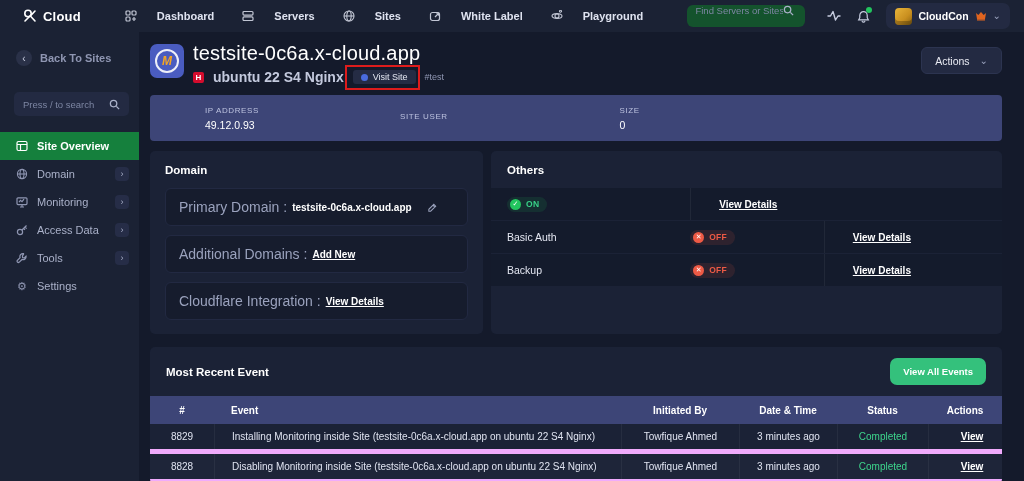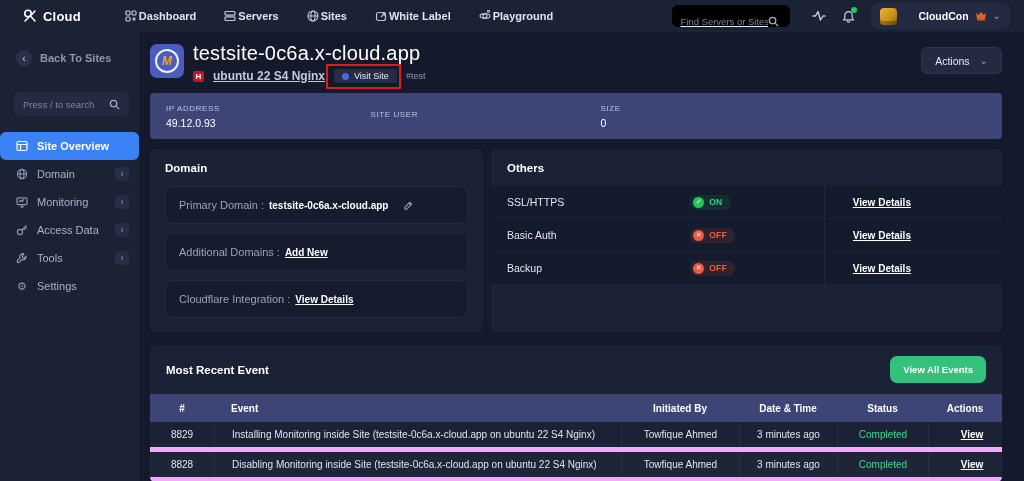--- a/index.html
+++ b/index.html
@@ -4,80 +4,80 @@
 <style>
   * { margin:0; padding:0; box-sizing:border-box; }
   html,body { background:#0d1322; }
   body { font-family:"Liberation Sans", sans-serif; }
   .app { position:relative; width:1024px; height:481px; background:#141a2b; overflow:hidden; color:#e8eaf2; }
 
   
   .navbar { height:32px; background:#1b2234; display:flex; align-items:center; padding:0 14px 0 22px; }
   .logo { display:flex; align-items:center; gap:5px; margin-right:30px; cursor:pointer; }
   .logo-text { font-size:13px; font-weight:bold; color:#fff; letter-spacing:.2px; }
-  .nav-item { display:flex; align-items:center; gap:2px; margin:0 14px; font-size:11px; font-weight:600; color:#dfe3f0; cursor:pointer; }
+  .nav-item { display:flex; align-items:center; gap:20px; margin:0 14px; font-size:11px; font-weight:600; color:#dfe3f0; cursor:pointer; }
   .nav-item svg { opacity:.85; }
   .nav-spacer { flex:1; }
-  .nav-search { display:flex; align-items:flex-end; background:#000000; border-radius:6px; height:22px; padding:0 8px; width:118px; margin-right:14px;text-decoration:underline; }
+  .nav-search { display:flex; align-items:flex-start; background:#14532d; border-radius:6px; height:22px; padding:0 8px; width:118px; margin-right:14px; }
   .nav-search input { background:transparent; border:none; outline:none; color:#cfd4e6; font-size:9.5px; width:88px; font-family:"Liberation Sans",sans-serif; }
   .nav-search input::placeholder { color:#7d86a3; }
   .nav-ico { position:relative; margin:0 8px; display:flex; align-items:center; cursor:pointer; color:#c7cde0; }
   .bell-dot { position:absolute; top:-3px; right:-2px; width:6px; height:6px; border-radius:50%; background:#22c55e; }
   .user-pill { display:flex; align-items:center; gap:6px; background:#232a42; border-radius:7px; height:26px; padding:0 9px; margin-left:8px; cursor:pointer; }
   .avatar { width:17px; height:17px; border-radius:4px; background:linear-gradient(135deg,#e8b43a 0%,#c98f1f 60%,#8a6210 100%); box-shadow:inset 0 -4px 0 rgba(0,0,0,.25); }
-  .user-name { font-size:10.5px; font-weight:bold; color:#fff;margin-left:15px; }
+  .user-name { font-size:10.5px; font-weight:bold; color:#fff; }
   .chev { font-size:10px; color:#9aa2bd; line-height:1; }
 
   
   .layout { display:flex; height:449px; }
   .sidebar { width:139px; background:#1b2234; padding-top:18px; flex-shrink:0; }
   .back-row { display:flex; align-items:center; gap:8px; padding:0 16px; margin-bottom:26px; cursor:pointer; }
   .back-circle { width:16px; height:16px; border-radius:50%; background:#2a3148; color:#cfd4e6; font-size:10px; display:flex; align-items:center; justify-content:center; }
   .back-label { font-size:11px; font-weight:600; color:#8f96b2; }
   .side-search { display:flex; align-items:center; justify-content:space-between; background:#232a42; border-radius:5px; height:24px; margin:0 10px 16px 14px; padding:0 9px; }
   .side-search input { background:transparent; border:none; outline:none; width:84px; color:#cfd4e6; font-size:9.5px; font-family:"Liberation Sans",sans-serif; }
   .side-search input::placeholder { color:#7d86a3; }
   .menu-item { display:flex; align-items:center; gap:9px; height:28px; padding:0 10px 0 16px; font-size:11px; color:#aab1c9; cursor:pointer; }
   .menu-item .mi-icon { width:12px; display:flex; align-items:center; justify-content:center; color:#8f96b2; font-size:11px; }
-  .menu-item.active { background:#3b82f6; color:#fff; font-weight:600;border-radius:6px; }
+  .menu-item.active { background:#15803d; color:#fff; font-weight:600; }
   .menu-item.active .mi-icon { color:#fff; }
   .mi-label { flex:1; }
   .mi-chev { width:14px; height:14px; border-radius:4px; background:#262d47; color:#aab1c9; font-size:9px; display:flex; align-items:center; justify-content:center; }
 
   
   .main { flex:1; padding:8px 22px 0 11px; }
   .page-head { display:flex; align-items:flex-start; justify-content:space-between; padding:2px 0 10px 0; }
   .head-left { display:flex; gap:9px; }
   .site-ico { width:34px; height:34px; border-radius:7px; background:#4a5cc0; display:flex; align-items:center; justify-content:center; margin-top:2px; }
   .site-ico-ring { width:24px; height:24px; border-radius:50%; border:2px solid rgba(255,255,255,.9); display:flex; align-items:center; justify-content:center; }
   .site-ico-m { color:#f5a623; font-weight:bold; font-style:italic; font-size:12px; line-height:1; }
   .site-title { font-size:20px; font-weight:500; color:#fff; letter-spacing:.2px; }
   .badges { display:flex; align-items:center; gap:9px; margin-top:4px; }
   .hetzner { width:11px; height:11px; background:#d50c2d; border-radius:2px; color:#fff; font-size:8px; font-weight:bold; display:flex; align-items:center; justify-content:center; }
-  .server-info { font-size:12px; color:#c3c9dd; font-weight:600;text-decoration:underline; }
+  .server-info { font-size:14px; color:#c3c9dd; font-weight:600; }
   .visit-badge { position:relative; display:flex; align-items:center; gap:5px; background:#252c44; border-radius:3px; padding:2px 8px; cursor:pointer; }
   .visit-dot { width:7px; height:7px; border-radius:50%; background:#4a6bdd; }
   .visit-label { font-size:9px; color:#e4e7f2; }
   .annotation-box { position:absolute; left:-8px; right:-4px; top:-5px; bottom:-6px; border:2px solid #de1c1c; pointer-events:none; }
   .tag { font-size:9px; color:#8f96b2; }
   .actions-btn { display:flex; align-items:center; gap:10px; background:#232a42; border:1px solid #2c3450; border-radius:6px; height:27px; padding:0 13px; font-size:10.5px; color:#e8eaf2; cursor:pointer; margin-top:5px; }
 
   
-  .info-bar { background:#3d4577; border-radius:4px; height:46px; display:grid; grid-template-columns:24% 27% 25% 24%; align-items:center; margin-bottom:10px; }
+  .info-bar { background:#3d4577; border-radius:4px; height:46px; display:grid; grid-template-columns:24% 27% 25% 24%; align-items:center; margin-bottom:10px;padding-left:39px; }
   .info-cell { padding-left:16px; }
   .info-label { font-size:8px; letter-spacing:.6px; color:#bcc2df; text-transform:uppercase; margin-bottom:4px; }
   .info-value { font-size:10.5px; color:#fff; }
 
   
   .cards-row { display:flex; gap:8px; margin-bottom:13px; }
   .card { background:#1b2236; border-radius:5px; }
   .domain-card { width:333px; padding:13px 15px 5px; }
   .card-title { font-size:11.5px; font-weight:bold; color:#fff; margin-bottom:12px; }
   .d-row { background:#161c2d; border:1px solid #222942; border-radius:6px; padding:0 13px; height:38px; display:flex; align-items:center; gap:5px; margin-bottom:9px; }
-  .d-label { font-size:11px; color:#9aa2bd; }
+  .d-label { font-size:14px; color:#9aa2bd; }
   .d-value { font-size:10px; color:#fff; font-weight:bold; }
   .d-link { font-size:10px; color:#fff; font-weight:bold; text-decoration:underline; cursor:pointer; }
   .edit-ico { margin-left:10px; color:#9aa2bd; cursor:pointer; display:flex; }
 
   .others-card { flex:1; padding:13px 0 5px; }
   .others-card .card-title { padding:0 16px; }
   .o-row { display:grid; grid-template-columns:37% 27% 36%; align-items:center; height:33px; background:rgba(10,14,26,.35); border-bottom:1px solid #1b2236; padding-left:16px; }
   .o-label { font-size:10.5px; color:#e4e7f2; }
   .state-pill { display:inline-flex; align-items:center; gap:5px; border-radius:9px; padding:2px 8px 2px 3px; width:fit-content; }
   .state-pill.on { background:rgba(34,197,94,.12); }
@@ -349,21 +349,20 @@
           <div class="d-row">
             <span class="d-label">Cloudflare Integration :</span>
             <span class="d-link">View Details</span>
           </div>
         </div>
 
         <div class="card others-card">
           <div class="card-title">Others</div>
 
           <div class="o-row">
-            <span class="o-label">SSL/HTTPS</span>
             <span class="state-pill on">
               <span class="state-dot">✓</span>
               <span class="state-text">ON</span>
             </span>
             <span class="o-link-cell">
                 <span class="o-link">View Details</span>
               </span>
           </div>
 
           <div class="o-row">

